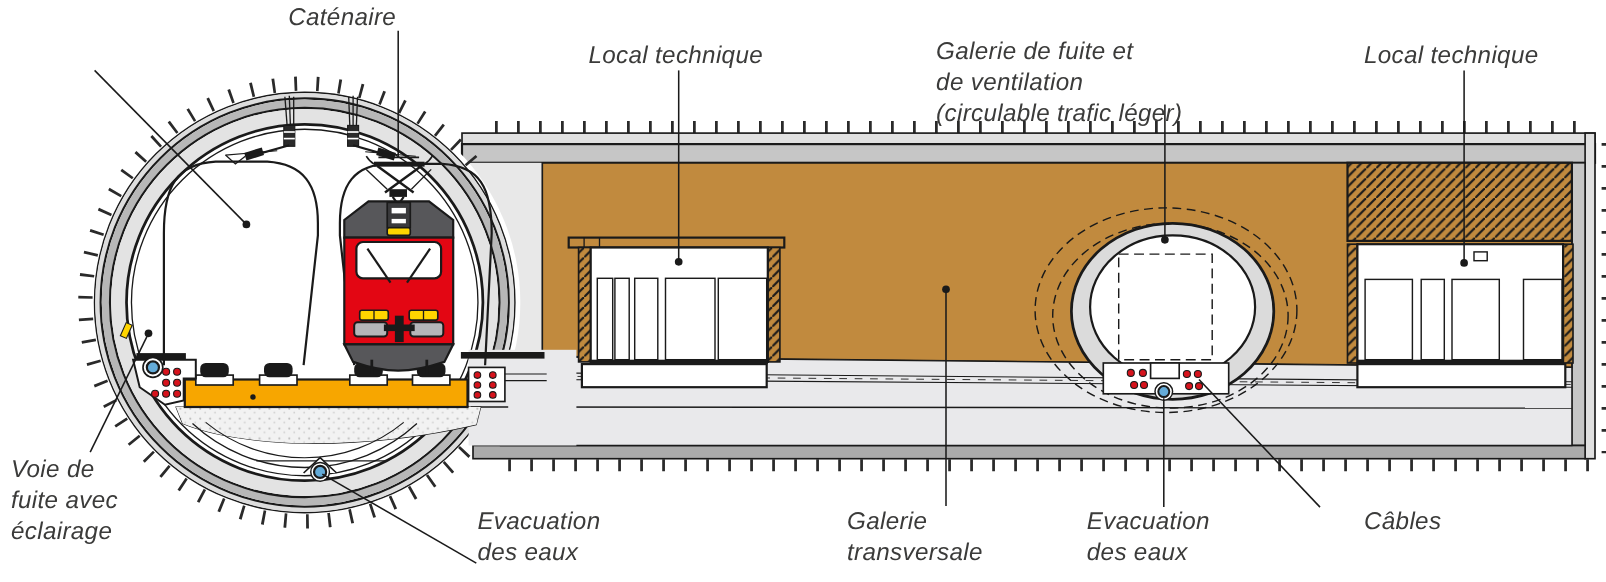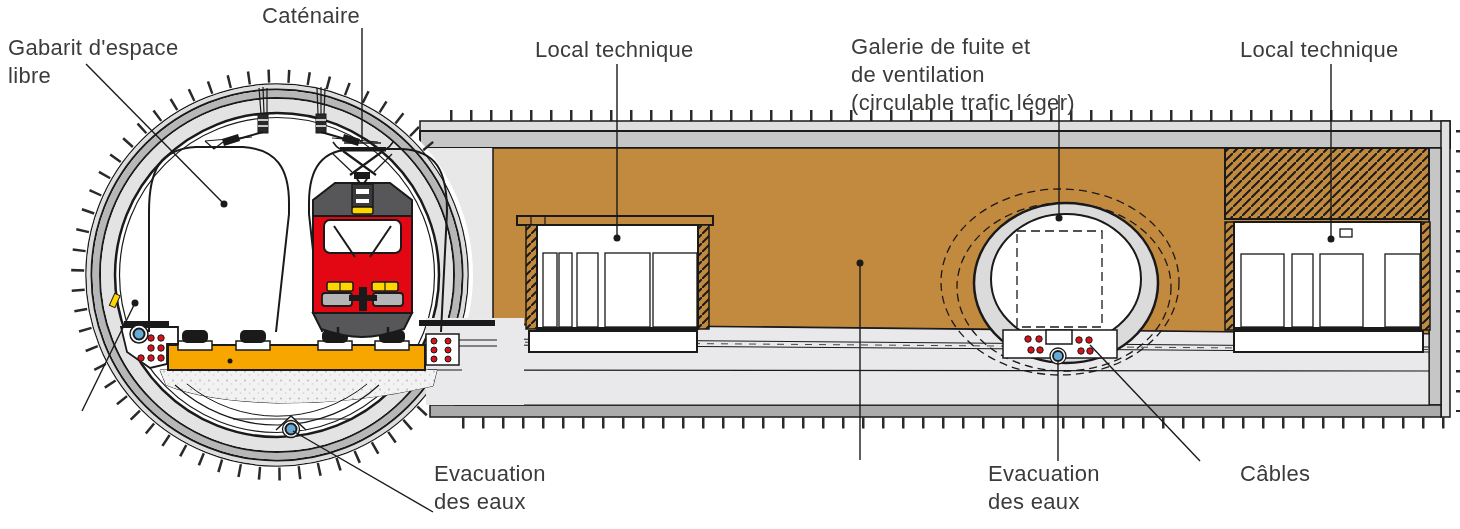--- a/index.html
+++ b/index.html
@@ -1,17 +1,17 @@
 <!DOCTYPE html>
 <html><head>
 <meta charset="utf-8">
 <style>
   html,body{margin:0;padding:0;background:#ffffff;}
   .stage{position:relative;width:1460px;height:529px;background:#ffffff;overflow:hidden;
-         font-family:"Liberation Sans","DejaVu Sans",sans-serif;}
+         font-family:"Liberation Sans","DejaVu Sans",sans-serif;font-style:italic;}
   .stage svg{position:absolute;left:0;top:0;}
   .label{position:absolute;font-size:22px;line-height:28px;color:#3B3B3A;
          white-space:pre-line;letter-spacing:0.3px;}
 </style>
 </head>
 <body>
 
 <div class="stage">
 <svg width="1460" height="529" viewBox="0 0 1460 529">
   <defs>
@@ -279,25 +279,28 @@
         <circle cx="135" cy="303" r="3.5" stroke="none"></circle>
     <line x1="433" y1="512" x2="293" y2="431"></line>
     <line x1="860" y1="460" x2="860" y2="263"></line>
         <circle cx="860" cy="263" r="3.5" stroke="none"></circle>
     <line x1="1058" y1="461" x2="1058" y2="362"></line>
     <line x1="1200" y1="461" x2="1090" y2="345"></line>
   </g>
 </svg>
 
   <div class="label" style="left:262px;top:2px">Caténaire</div>
-  <div class="label" style="left:8px;top:34px">Gabarit d'espace
-libre</div>
   <div class="label" style="left:535px;top:36px">Local technique</div>
   <div class="label" style="left:851px;top:33px">Galerie de fuite et
 de ventilation
 (circulable trafic léger)</div>
   <div class="label" style="left:1240px;top:36px">Local technique</div>
+  <div class="label" style="left:10px;top:413px">Voie de
+fuite avec
+éclairage</div>
   <div class="label" style="left:434px;top:460px">Evacuation
 des eaux</div>
+  <div class="label" style="left:770px;top:460px">Galerie
+transversale</div>
   <div class="label" style="left:988px;top:460px">Evacuation
 des eaux</div>
   <div class="label" style="left:1240px;top:460px">Câbles</div>
 </div>
 
 </body></html>

